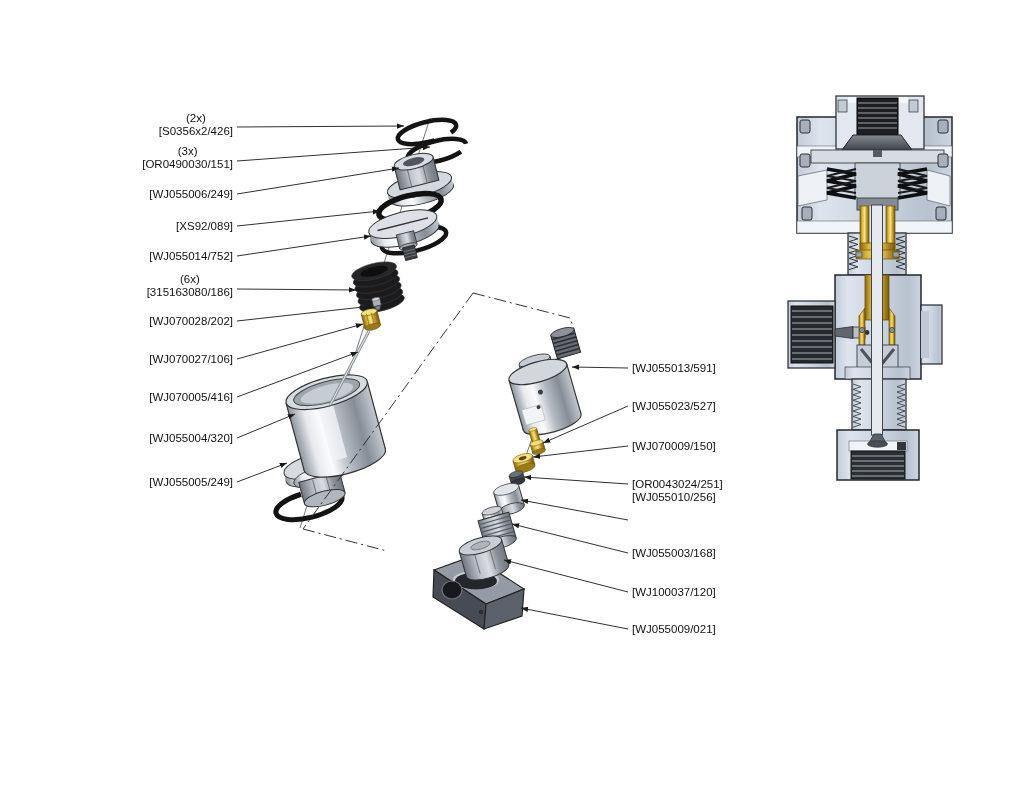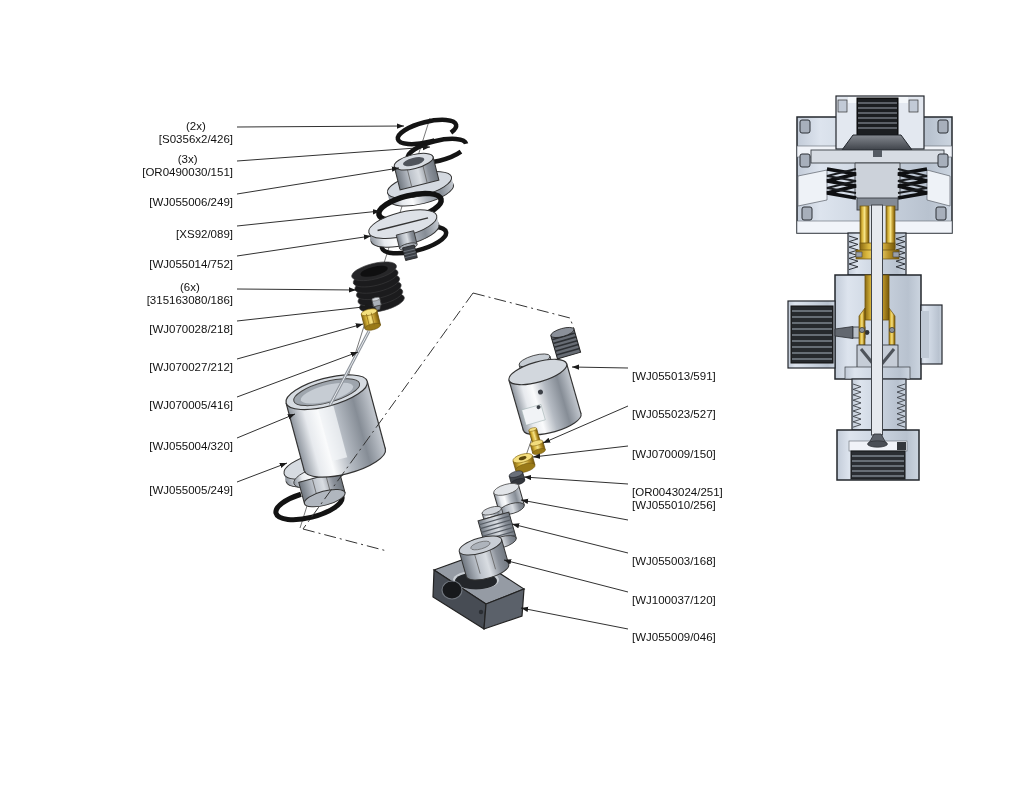--- a/index.html
+++ b/index.html
@@ -1,20 +1,20 @@
 <!DOCTYPE html>
 <html><head>
 <meta charset="utf-8">
 <style>
   html,body{margin:0;padding:0;}
   body{width:1024px;height:790px;position:relative;background:#ffffff;overflow:hidden;
        font-family:"Liberation Sans",sans-serif;}
   #drawing{position:absolute;left:0;top:0;}
   .lbl{position:absolute;font-size:11.5px;line-height:13px;color:#111;
-       display:flex;flex-direction:column;align-items:center;white-space:nowrap;margin-top:8px;}
+       display:flex;flex-direction:column;align-items:center;white-space:nowrap;}
   .lbl .qty:empty{display:none;}
   .lbl-right{align-items:flex-start;}
 </style>
 </head>
 <body>
 
 <svg id="drawing" width="1024" height="790" viewBox="0 0 1024 790">
   <defs>
     <linearGradient id="steelH" x1="0" y1="0" x2="1" y2="0">
       <stop offset="0" stop-color="#8e959e"></stop>
@@ -402,24 +402,24 @@
   <span class="part">[XS92/089]</span>
 </div>
 <div class="lbl" style="top:250px;right:791px">
   <span class="part">[WJ055014/752]</span>
 </div>
 <div class="lbl" style="top:273px;right:791px">
   <span class="qty">(6x)</span>
   <span class="part">[315163080/186]</span>
 </div>
 <div class="lbl" style="top:315px;right:791px">
-  <span class="part">[WJ070028/218]</span>
+  <span class="part">[WJ070028/202]</span>
 </div>
 <div class="lbl" style="top:353px;right:791px">
-  <span class="part">[WJ070027/212]</span>
+  <span class="part">[WJ070027/106]</span>
 </div>
 <div class="lbl" style="top:391px;right:791px">
   <span class="part">[WJ070005/416]</span>
 </div>
 <div class="lbl" style="top:432px;right:791px">
   <span class="part">[WJ055004/320]</span>
 </div>
 <div class="lbl" style="top:476px;right:791px">
   <span class="part">[WJ055005/249]</span>
 </div>
@@ -439,14 +439,14 @@
 <div class="lbl lbl-right" style="top:491px;left:632px">
   <span class="part">[WJ055010/256]</span>
 </div>
 <div class="lbl lbl-right" style="top:547px;left:632px">
   <span class="part">[WJ055003/168]</span>
 </div>
 <div class="lbl lbl-right" style="top:586px;left:632px">
   <span class="part">[WJ100037/120]</span>
 </div>
 <div class="lbl lbl-right" style="top:623px;left:632px">
-  <span class="part">[WJ055009/046]</span>
+  <span class="part">[WJ055009/021]</span>
 </div>
 
 </body></html>

